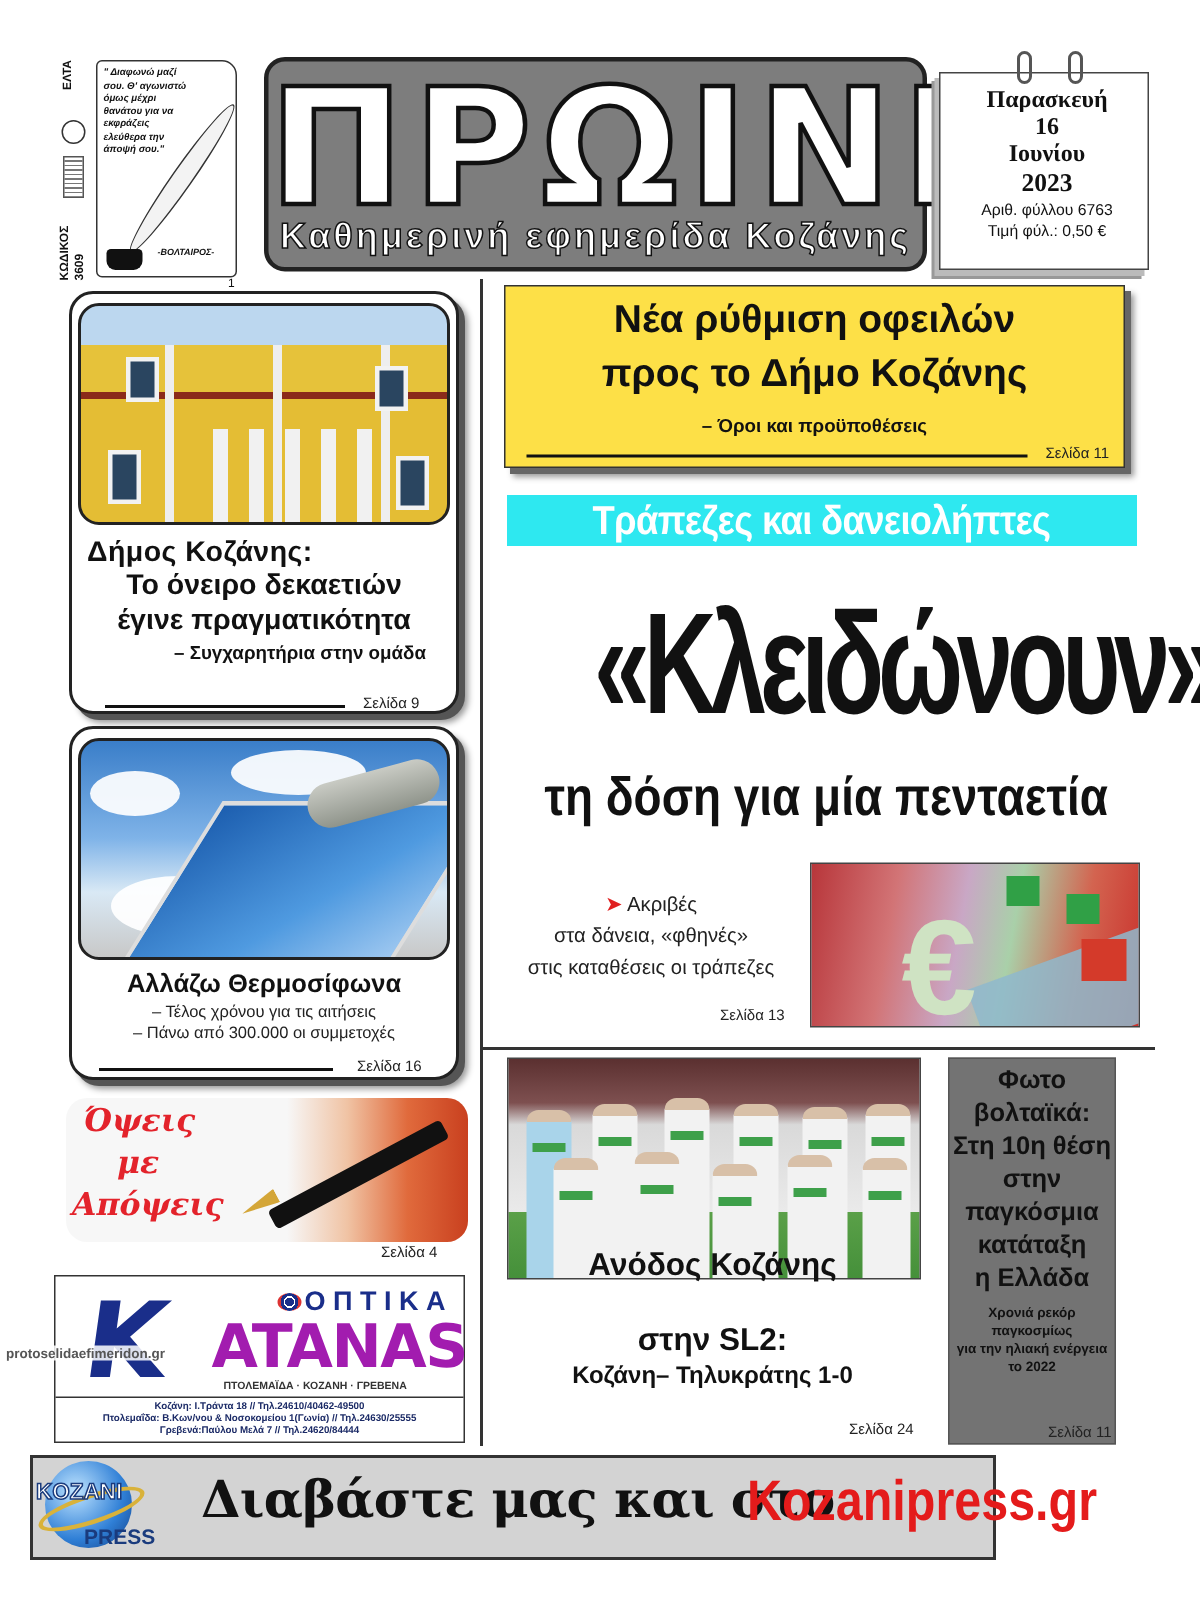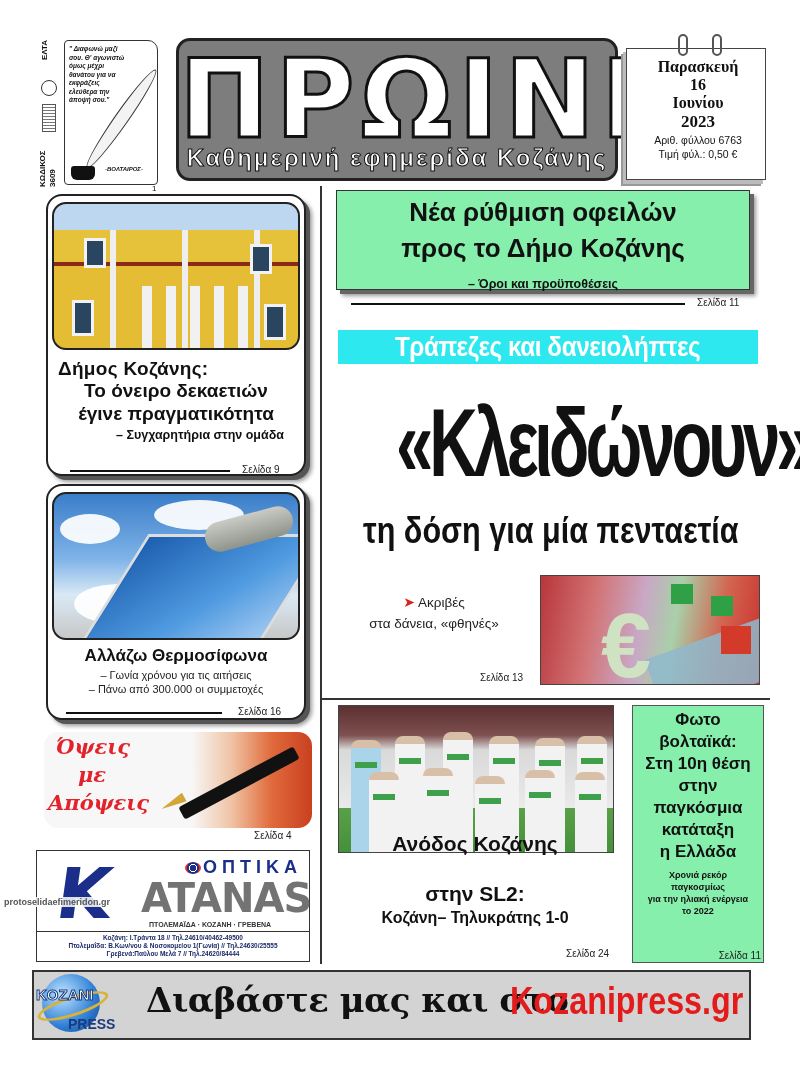--- a/index.html
+++ b/index.html
@@ -69,27 +69,27 @@
     background: linear-gradient(90deg, #f7f7f7 0 55%, #f0c3a4 70%, #e06a3c 85%, #c9401f 100%); }
   .opinions .pen { position: absolute; left: 130px; top: 44px; width: 130px; height: 14px; background: #111; transform: rotate(-28deg); border-radius: 3px; }
   .opinions .nib { position: absolute; left: 116px; top: 66px; width: 26px; height: 10px; background: #d4a638; transform: rotate(-28deg); clip-path: polygon(0 50%, 100% 0, 100% 100%); }
   .opinions .w { position: absolute; font-family: "DejaVu Serif", serif; font-style: italic; font-weight: bold; color: #e3232b; font-size: 21px; }
   .opinions .w1 { left: 12px; top: 2px; } .opinions .w2 { left: 34px; top: 30px; } .opinions .w3 { left: 4px; top: 58px; }
 
   .katanas { left: 36px; top: 850px; width: 274px; height: 112px; border: 1.5px solid #333; background: #fff; }
   .katanas .kbig { position: absolute; left: 20px; top: 8px; font-size: 70px; font-weight: bold; color: #1a2e8a; line-height: 70px; font-family: "DejaVu Sans", sans-serif; transform: skewX(-8deg); }
   .katanas .optika { position: absolute; left: 148px; top: 6px; font-size: 18px; font-weight: bold; color: #1a2e8a; letter-spacing: 5px; }
   .katanas .optika .eye { display: inline-block; width: 16px; height: 12px; border-radius: 50%; background: radial-gradient(circle, #1a2e8a 0 3px, #fff 3px 4px, #1a2e8a 4px 6px, #d33 6px); vertical-align: middle; margin-right: 2px; }
-  .katanas .name { position: absolute; left: 104px; top: 24px; font-size: 40px; font-weight: bold; color: #737373; letter-spacing: -1px; font-family: "DejaVu Sans", sans-serif; }
+  .katanas .name { position: absolute; left: 104px; top: 24px; font-size: 40px; font-weight: bold; color: #a21caf; letter-spacing: -1px; font-family: "DejaVu Sans", sans-serif; }
   .katanas .cities { position: absolute; left: 112px; top: 70px; font-size: 7px; color: #333; font-weight: bold; }
   .katanas .addr { position: absolute; left: 0; top: 80px; width: 100%; border-top: 1.5px solid #333; padding-top: 2px; text-align: center; font-size: 6.5px; font-weight: bold; line-height: 8px; color: #1b2a66; }
   .watermark { left: 2px; top: 897px; font-size: 9px; font-weight: bold; color: #555; background: rgba(255,255,255,0.85); padding: 0 2px; }
 
   
-  .lead-box { left: 336px; top: 190px; width: 414px; height: 100px; background: #86efac; border: 1.5px solid #333; box-shadow: 4px 4px 0 #666, 6px 6px 4px #999; }
+  .lead-box { left: 336px; top: 190px; width: 414px; height: 122px; background: #fde047; border: 1.5px solid #333; box-shadow: 4px 4px 0 #666, 6px 6px 4px #999; }
   .lead-box .h1 { position: absolute; left: 0; top: 6px; width: 100%; text-align: center; font-size: 26px; font-weight: bold; }
   .lead-box .h2 { position: absolute; left: 0; top: 42px; width: 100%; text-align: center; font-size: 26px; font-weight: bold; }
   .lead-box .sub { position: absolute; left: 0; top: 86px; width: 100%; text-align: center; font-size: 12.5px; font-weight: bold; }
 
   .kicker { left: 338px; top: 330px; width: 420px; height: 34px; background: #2ee8f0; text-align: center; }
   .kicker span { font-size: 27px; font-weight: bold; color: #fff; letter-spacing: -0.5px; line-height: 34px; font-family: "Liberation Sans", sans-serif; transform: scaleX(0.9); display: inline-block; }
 
   .headline { left: 330px; top: 388px; width: 440px; text-align: center; font-family: "Liberation Sans", sans-serif; font-weight: bold; font-size: 96px; line-height: 110px; letter-spacing: -6px; transform: scaleX(0.7); transform-origin: center; white-space: nowrap; }
   .subhead { left: 330px; top: 510px; width: 440px; text-align: center; font-weight: bold; font-size: 36px; transform: scaleX(0.85); white-space: nowrap; }
 
@@ -103,26 +103,26 @@
   .hrule-right { left: 322px; top: 698px; width: 448px; height: 2px; background: #333; }
 
   .team-img { left: 338px; top: 705px; width: 276px; height: 148px; border: 1px solid #444; overflow: hidden;
     background: linear-gradient(180deg, #5b3030 0%, #7e5050 20%, #d9d9d9 30%, #eaeaea 70%, #5aa048 70%, #45903a 100%); }
   .team-img .player { position: absolute; width: 30px; background: #f2f2f2; border-top: 8px solid #d8c0a8; border-radius: 8px 8px 0 0; }
   .team-img .player::after { content: ""; position: absolute; left: 4px; top: 14px; width: 22px; height: 6px; background: #3ea04a; }
   .team-caption-1 { left: 330px; top: 832px; width: 290px; text-align: center; font-weight: bold; font-size: 21px; }
   .team-caption-2 { left: 330px; top: 882px; width: 290px; text-align: center; font-weight: bold; font-size: 21px; }
   .team-caption-3 { left: 330px; top: 909px; width: 290px; text-align: center; font-weight: bold; font-size: 16px; }
 
-  .pv-box { left: 632px; top: 705px; width: 132px; height: 258px; background: #86efac; border: 1.5px solid #555; }
+  .pv-box { left: 632px; top: 705px; width: 112px; height: 258px; background: #737373; border: 1.5px solid #555; }
   .pv-box .line { position: absolute; left: 0; width: 100%; text-align: center; font-weight: bold; font-size: 17px; color: #111; }
   .pv-box .small { position: absolute; left: 0; width: 100%; text-align: center; font-weight: bold; font-size: 9px; }
 
   
-  .banner { left: 32px; top: 970px; width: 719px; height: 70px; background: #d3d3d3; border: 2px solid #333; }
+  .banner { left: 20px; top: 970px; width: 644px; height: 70px; background: #d3d3d3; border: 2px solid #333; }
   .globe { position: absolute; left: 8px; top: 2px; width: 58px; height: 58px; border-radius: 50%; background: radial-gradient(circle at 35% 35%, #bfe4ff, #2f7fd6 60%, #123e85); }
   .globe .ring { position: absolute; left: -6px; top: 22px; width: 74px; height: 20px; border: 3px solid #d9b23a; border-radius: 50%; transform: rotate(-18deg); }
   .banner .kozani { position: absolute; left: 2px; top: 14px; font-size: 15px; font-weight: bold; color: #fff; -webkit-text-stroke: 1px #1a3b7d; }
   .banner .press { position: absolute; left: 34px; top: 44px; font-size: 14px; font-weight: bold; color: #1a3b7d; }
   .banner .msg { position: absolute; left: 112px; top: 8px; font-family: "DejaVu Serif", serif; font-weight: bold; font-size: 34px; color: #111; letter-spacing: -0.5px; white-space: nowrap; }
   .banner .site { position: absolute; left: 476px; top: 8px; font-weight: bold; font-size: 38px; color: #e41b1b; white-space: nowrap; transform: scaleX(0.85); transform-origin: left; }
 </style>
 </head>
 <body>
 
@@ -183,21 +183,21 @@
 
 <div class="card card-2">
   <div class="img">
     <span class="cloud" style="left:6px;top:20px;width:60px;height:30px;"></span>
     <span class="cloud" style="left:100px;top:6px;width:90px;height:30px;"></span>
     <span class="cloud" style="left:20px;top:90px;width:90px;height:40px;"></span>
     <span class="panel"></span>
     <span class="tank"></span>
   </div>
   <div class="card-title t1">Αλλάζω Θερμοσίφωνα</div>
-  <div class="card-title s1">– Γωνία χρόνου για τις αιτήσεις</div>
+  <div class="card-title s1">– Τέλος χρόνου για τις αιτήσεις</div>
   <div class="card-title s2">– Πάνω από 300.000 οι συμμετοχές</div>
   <div class="rule" style="left:18px;top:226px;width:156px;"></div>
   <div class="page-ref" style="left:190px;top:220px;">Σελίδα 16</div>
 </div>
 
 <div class="abs opinions">
   <span class="pen"></span>
   <span class="nib"></span>
   <span class="w w1">Όψεις</span>
   <span class="w w2">με</span>
@@ -226,20 +226,21 @@
   <div class="page-ref" style="left:360px;top:106px;">Σελίδα 11</div>
 </div>
 
 <div class="abs kicker"><span>Τράπεζες και δανειολήπτες</span></div>
 <div class="abs headline">«Κλειδώνουν»</div>
 <div class="abs subhead">τη δόση για μία πενταετία</div>
 
 <div class="abs bullet-text">
   <div><span class="arrow">➤</span> <span>Ακριβές</span></div>
   <div>στα δάνεια, «φθηνές»</div>
+  <div>στις καταθέσεις οι τράπεζες</div>
 </div>
 <div class="abs page-ref" style="left:480px;top:672px;">Σελίδα  13</div>
 <div class="abs money-img">
   <span class="note"></span>
   <span class="euro">€</span>
   <span class="house" style="left:130px;top:8px;"></span>
   <span class="house" style="left:170px;top:20px;"></span>
   <span class="house" style="left:180px;top:50px;width:30px;height:28px;background:#d43a2a;"></span>
 </div>
 <div class="abs hrule-right"></div>

